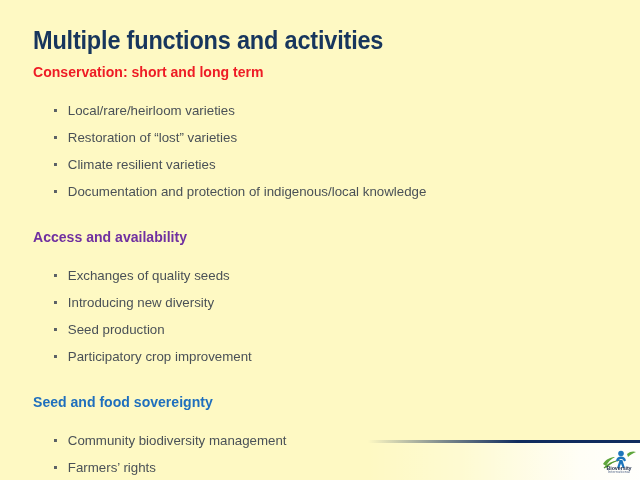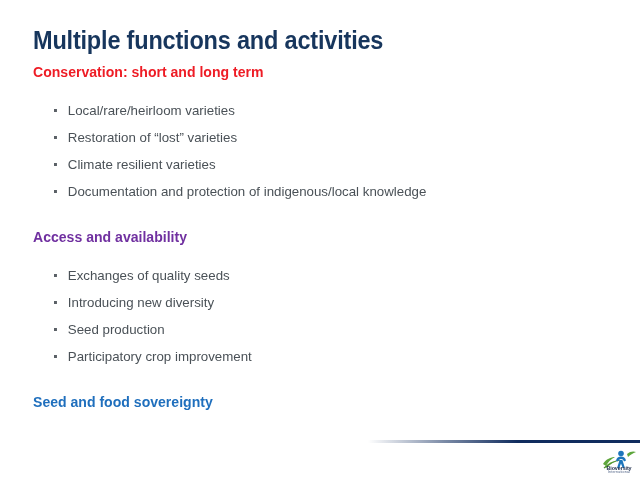--- a/index.html
+++ b/index.html
@@ -11,21 +11,21 @@
     height: 480px;
     overflow: hidden;
     font-family: "Liberation Sans", sans-serif;
     background: #b6d2fb;
   }
 
   #slide {
     position: relative;
     width: 640px;
     height: 480px;
-    background: #ffffff;
+    background: #fef9c3;
     box-sizing: border-box;
   }
 
   
   #slide-title {
     position: absolute;
     left: 33px;
     top: 26px;
     font-size: 25px;
     font-weight: bold;
@@ -181,20 +181,30 @@
         </li>
         <li class="bullet-item">
           <span class="bullet-marker"></span>
           <span>Participatory crop improvement</span>
         </li>
       </ul>
     </div>
 
     <div class="section-group">
       <div class="section-heading heading-blue">Seed and food sovereignty</div>
+      <ul class="bullet-list">
+        <li class="bullet-item">
+          <span class="bullet-marker"></span>
+          <span>Community biodiversity management</span>
+        </li>
+        <li class="bullet-item">
+          <span class="bullet-marker"></span>
+          <span>Farmers’ rights</span>
+        </li>
+      </ul>
     </div>
 
   </div>
 
   <div id="footer-rule"></div>
   <div id="footer-glow"></div>
 
   <div id="footer-logo">
     <svg width="38" height="28" viewBox="0 0 38 28" xmlns="http://www.w3.org/2000/svg">
 

